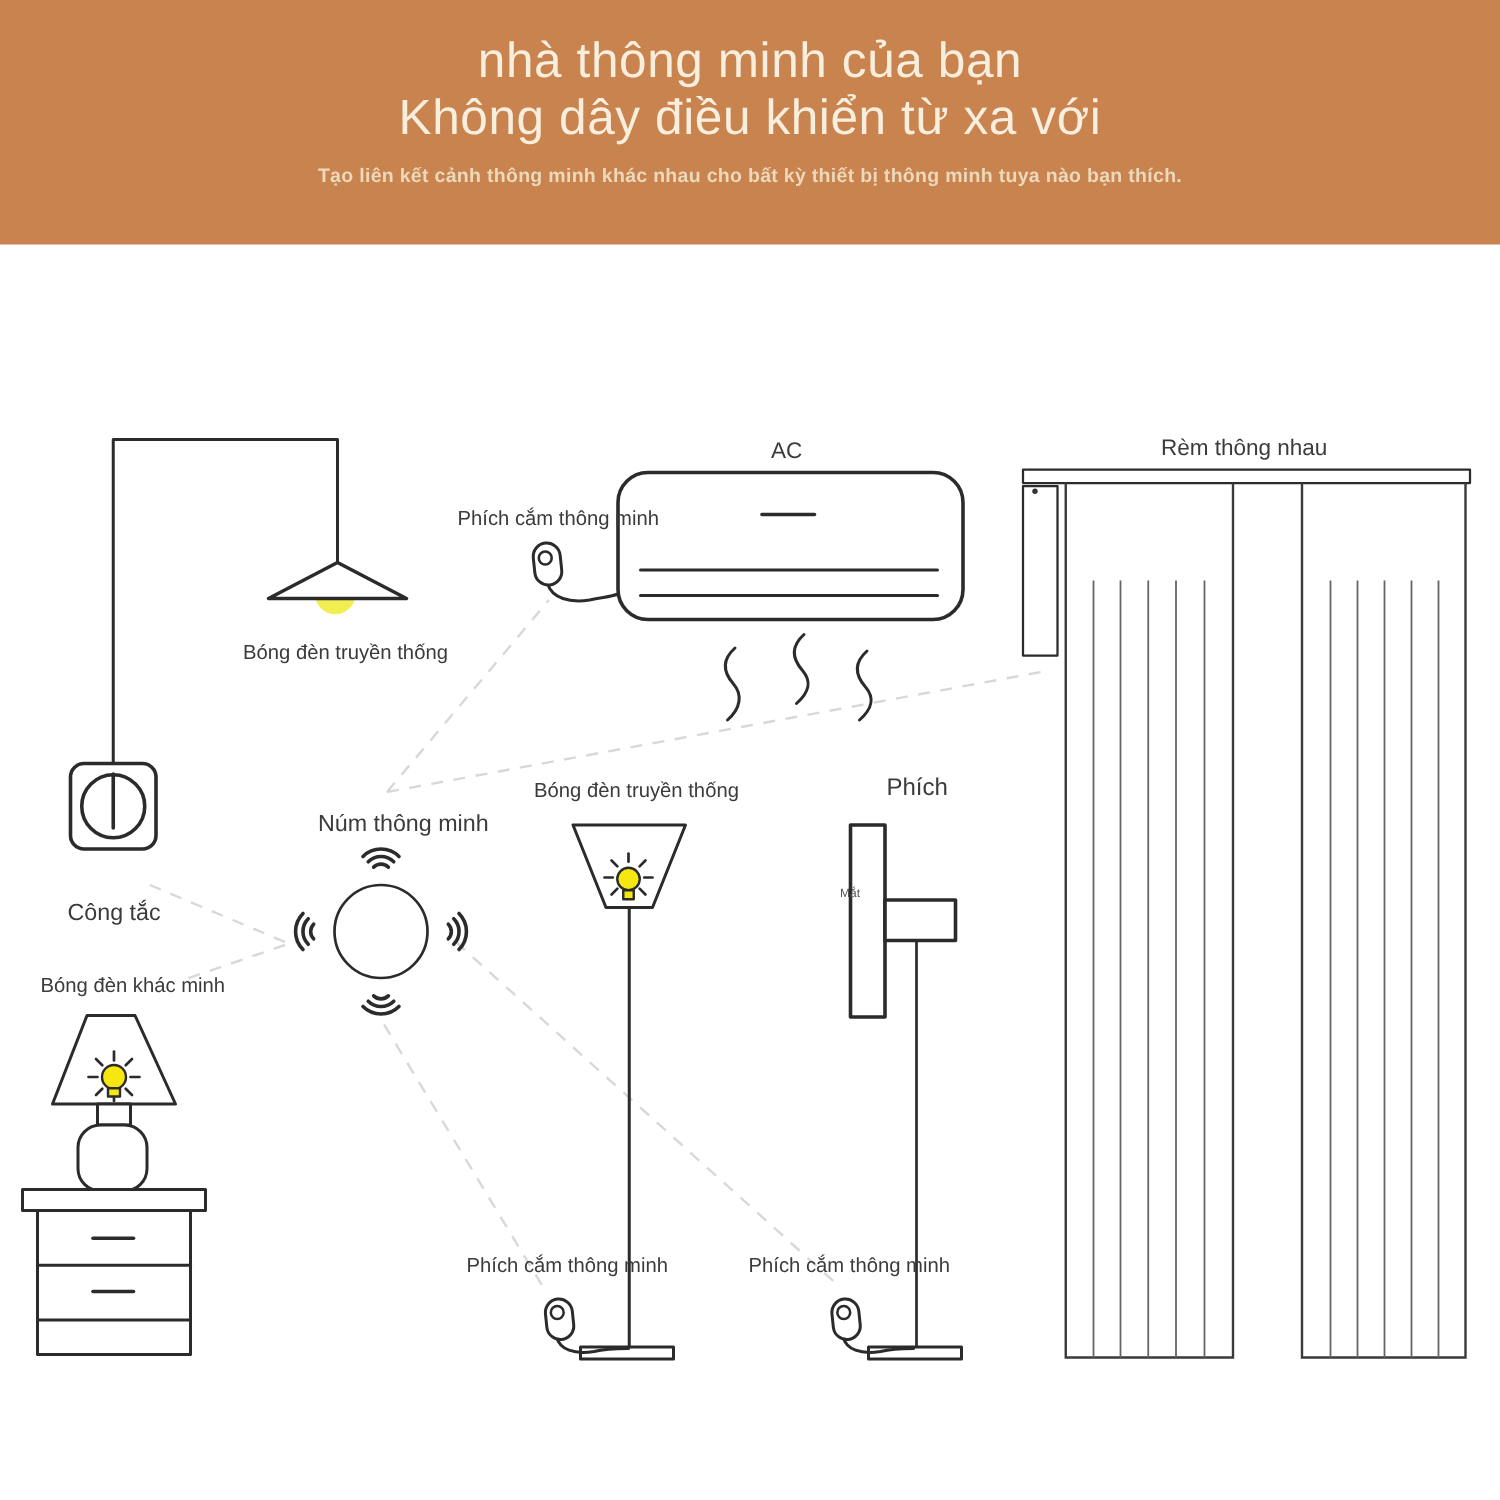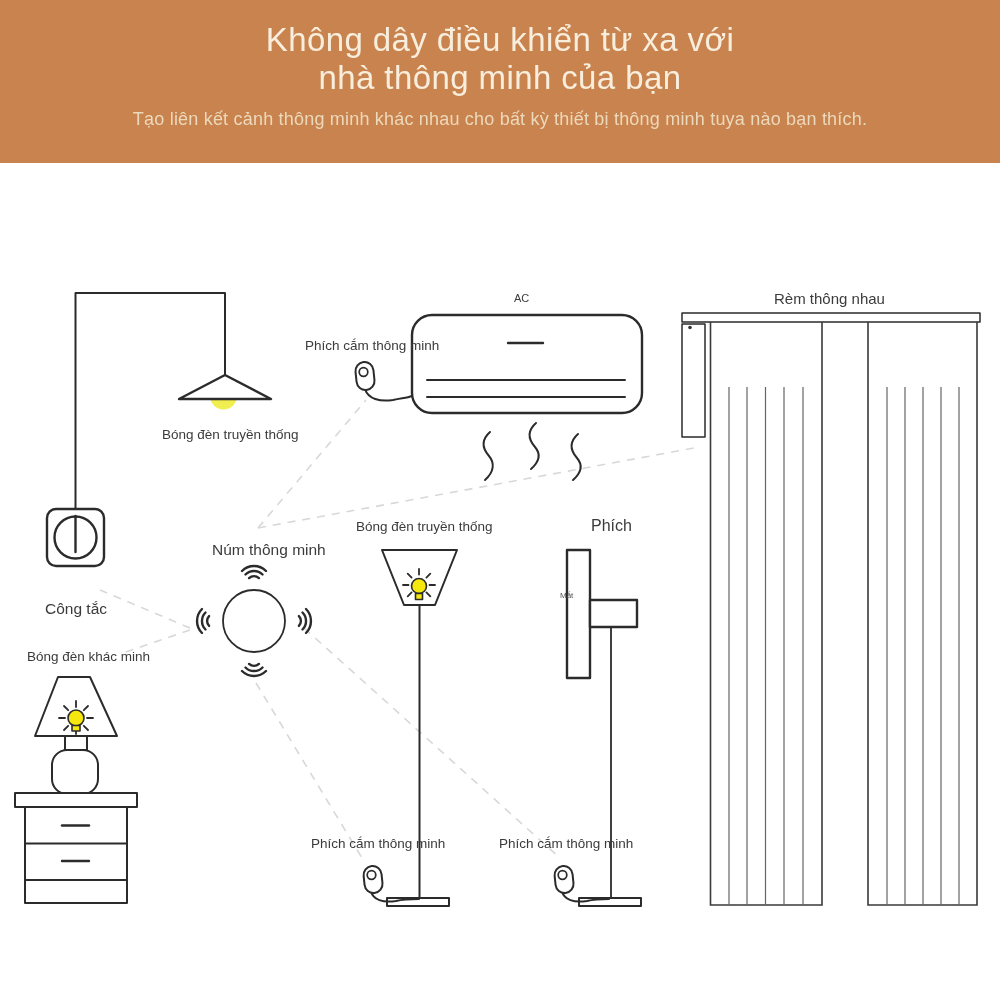--- a/index.html
+++ b/index.html
@@ -12,21 +12,21 @@
     --dashed-line:#d8d8d8;
     --label-color:#3b3b3b;
   }
   html,body{margin:0;padding:0;background:#fff;}
   .page{position:relative;width:1000px;height:1000px;background:#ffffff;overflow:hidden;
         font-family:"Liberation Sans","DejaVu Sans",sans-serif;}
   .header{position:absolute;top:0;left:0;width:1000px;height:163px;background:var(--header-bg);
           text-align:center;z-index:2;}
   .header .title{margin:0;padding-top:21px;font-size:33px;font-weight:400;color:var(--header-title);
           line-height:1.16;letter-spacing:.4px;}
-  .header .subtitle{margin:11px 0 0;font-size:18px;font-weight:400;color:var(--header-subtitle);
+  .header .subtitle{margin:11px 0 0;font-size:13px;font-weight:700;color:var(--header-subtitle);
           letter-spacing:.2px;}
   svg.diagram{position:absolute;top:0;left:0;z-index:1;}
   .lbl{position:absolute;z-index:3;color:var(--label-color);white-space:nowrap;line-height:1.25;}
   .lbl.wrap{white-space:normal;}
   
   .ln{stroke:var(--line);fill:none;stroke-width:2;stroke-linecap:round;stroke-linejoin:round;}
   .fw{fill:#ffffff;}
   .h2{stroke-width:2.4;}
   .thin{stroke-width:1.5;}
   .bulb{fill:var(--bulb-yellow);stroke-width:1.6;}
@@ -37,22 +37,22 @@
   .cur-edge{stroke:#3a3a3a;fill:none;stroke-width:1.6;}
   .cur-fold{stroke:#666;fill:none;stroke-width:1.2;}
 </style>
 </head>
 <body>
 
 <div class="page">
 
   <div class="header">
     <h1 class="title">
+      <div>nhà thông minh của bạn</div>
       <div>Không dây điều khiển từ xa với</div>
-      <div>nhà thông minh của bạn</div>
     </h1>
     <p class="subtitle">Tạo liên kết cảnh thông minh khác nhau cho bất kỳ thiết bị thông minh tuya nào bạn thích.</p>
   </div>
 
   <svg class="diagram" width="1000" height="1000" viewBox="0 0 1000 1000" xmlns="http://www.w3.org/2000/svg">
 
     <g>
       <path class="dash" d="M258,528 L366,400"></path>
       <path class="dash" d="M258,528 L694,448"></path>
       <path class="dash" d="M190,628 L100,590"></path>
@@ -188,21 +188,21 @@
 
     <g>
       <path class="ln" d="M562,891 C564,900 574,903 587,901 C595,899 602,899 609,899"></path>
       <rect class="ln fw" x="555" y="866" width="18" height="27" rx="9" transform="rotate(-6 564 879)"></rect>
       <circle class="ln fw" cx="562.5" cy="875" r="4.3" style="stroke-width:1.7"></circle>
     </g>
   </svg>
 
   <div class="lbl" style="left:162px;top:427px;font-size:13.5px;">Bóng đèn truyền thống</div>
   <div class="lbl" style="left:305px;top:338px;font-size:13.5px;">Phích cắm thông minh</div>
-  <div class="lbl" style="left:514px;top:292px;font-size:11px;">AC</div>
+  <div class="lbl" style="left:514px;top:292px;font-size:15px;">AC</div>
   <div class="lbl" style="left:774px;top:290px;font-size:15px;">Rèm thông nhau</div>
   <div class="lbl" style="left:212px;top:540px;font-size:15.5px;">Núm thông minh</div>
   <div class="lbl" style="left:356px;top:519px;font-size:13.5px;">Bóng đèn truyền thống</div>
   <div class="lbl" style="left:591px;top:516px;font-size:16px;">Phích</div>
   <div class="lbl" style="left:560px;top:591px;font-size:8px;color:#555;">Mắt</div>
   <div class="lbl" style="left:45px;top:599px;font-size:15.5px;text-align:center;">Công tắc</div>
   <div class="lbl" style="left:27px;top:649px;font-size:13.5px;">Bóng đèn khác minh</div>
   <div class="lbl" style="left:311px;top:836px;font-size:13.5px;">Phích cắm thông minh</div>
   <div class="lbl" style="left:499px;top:836px;font-size:13.5px;">Phích cắm thông minh</div>
 

